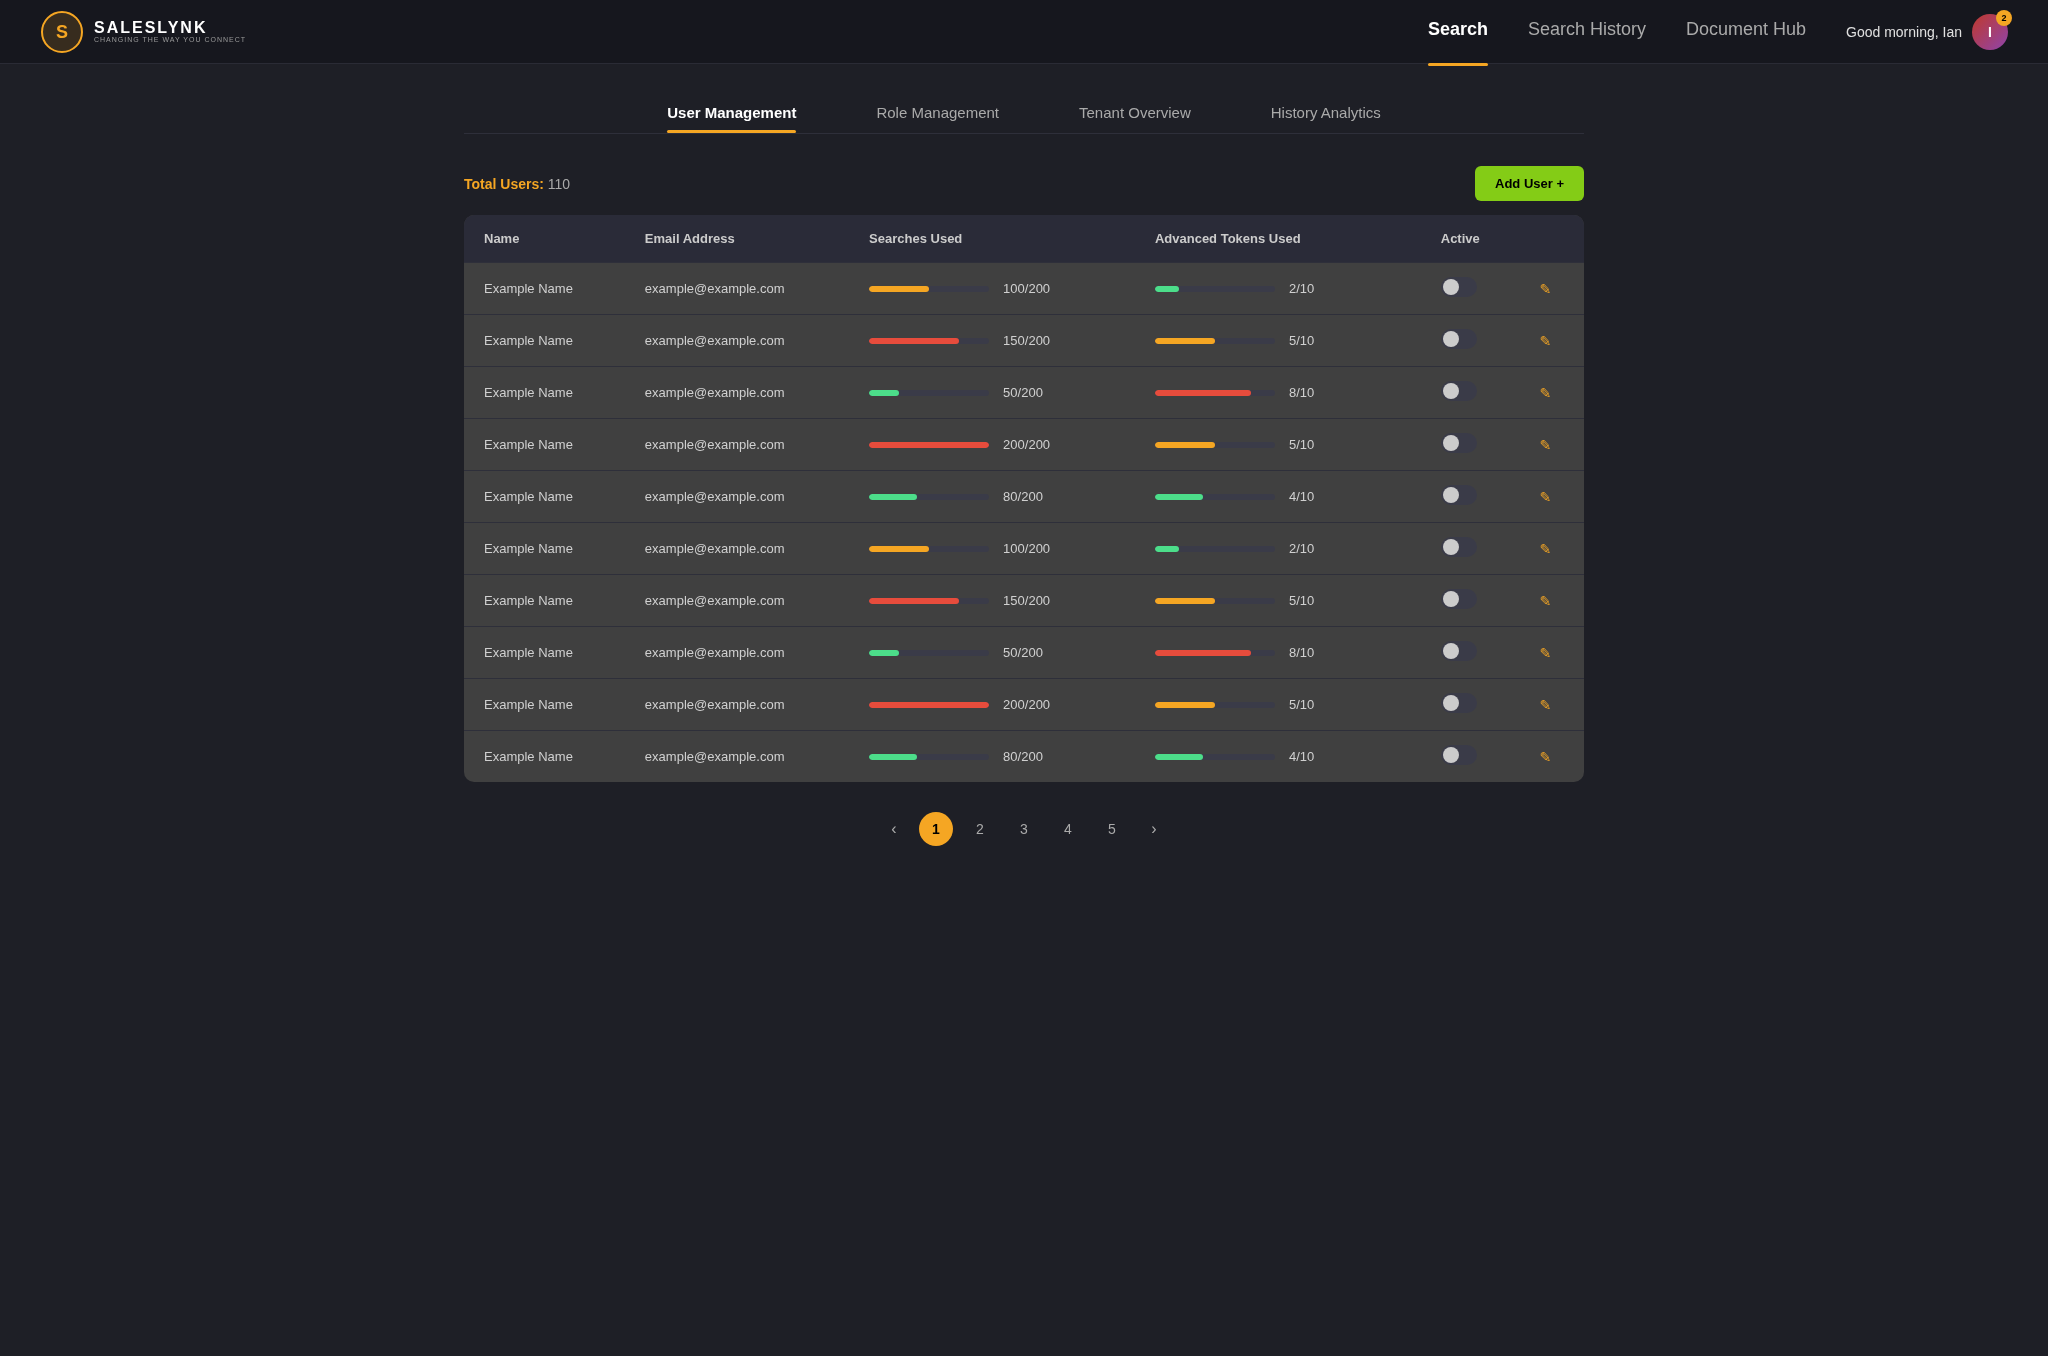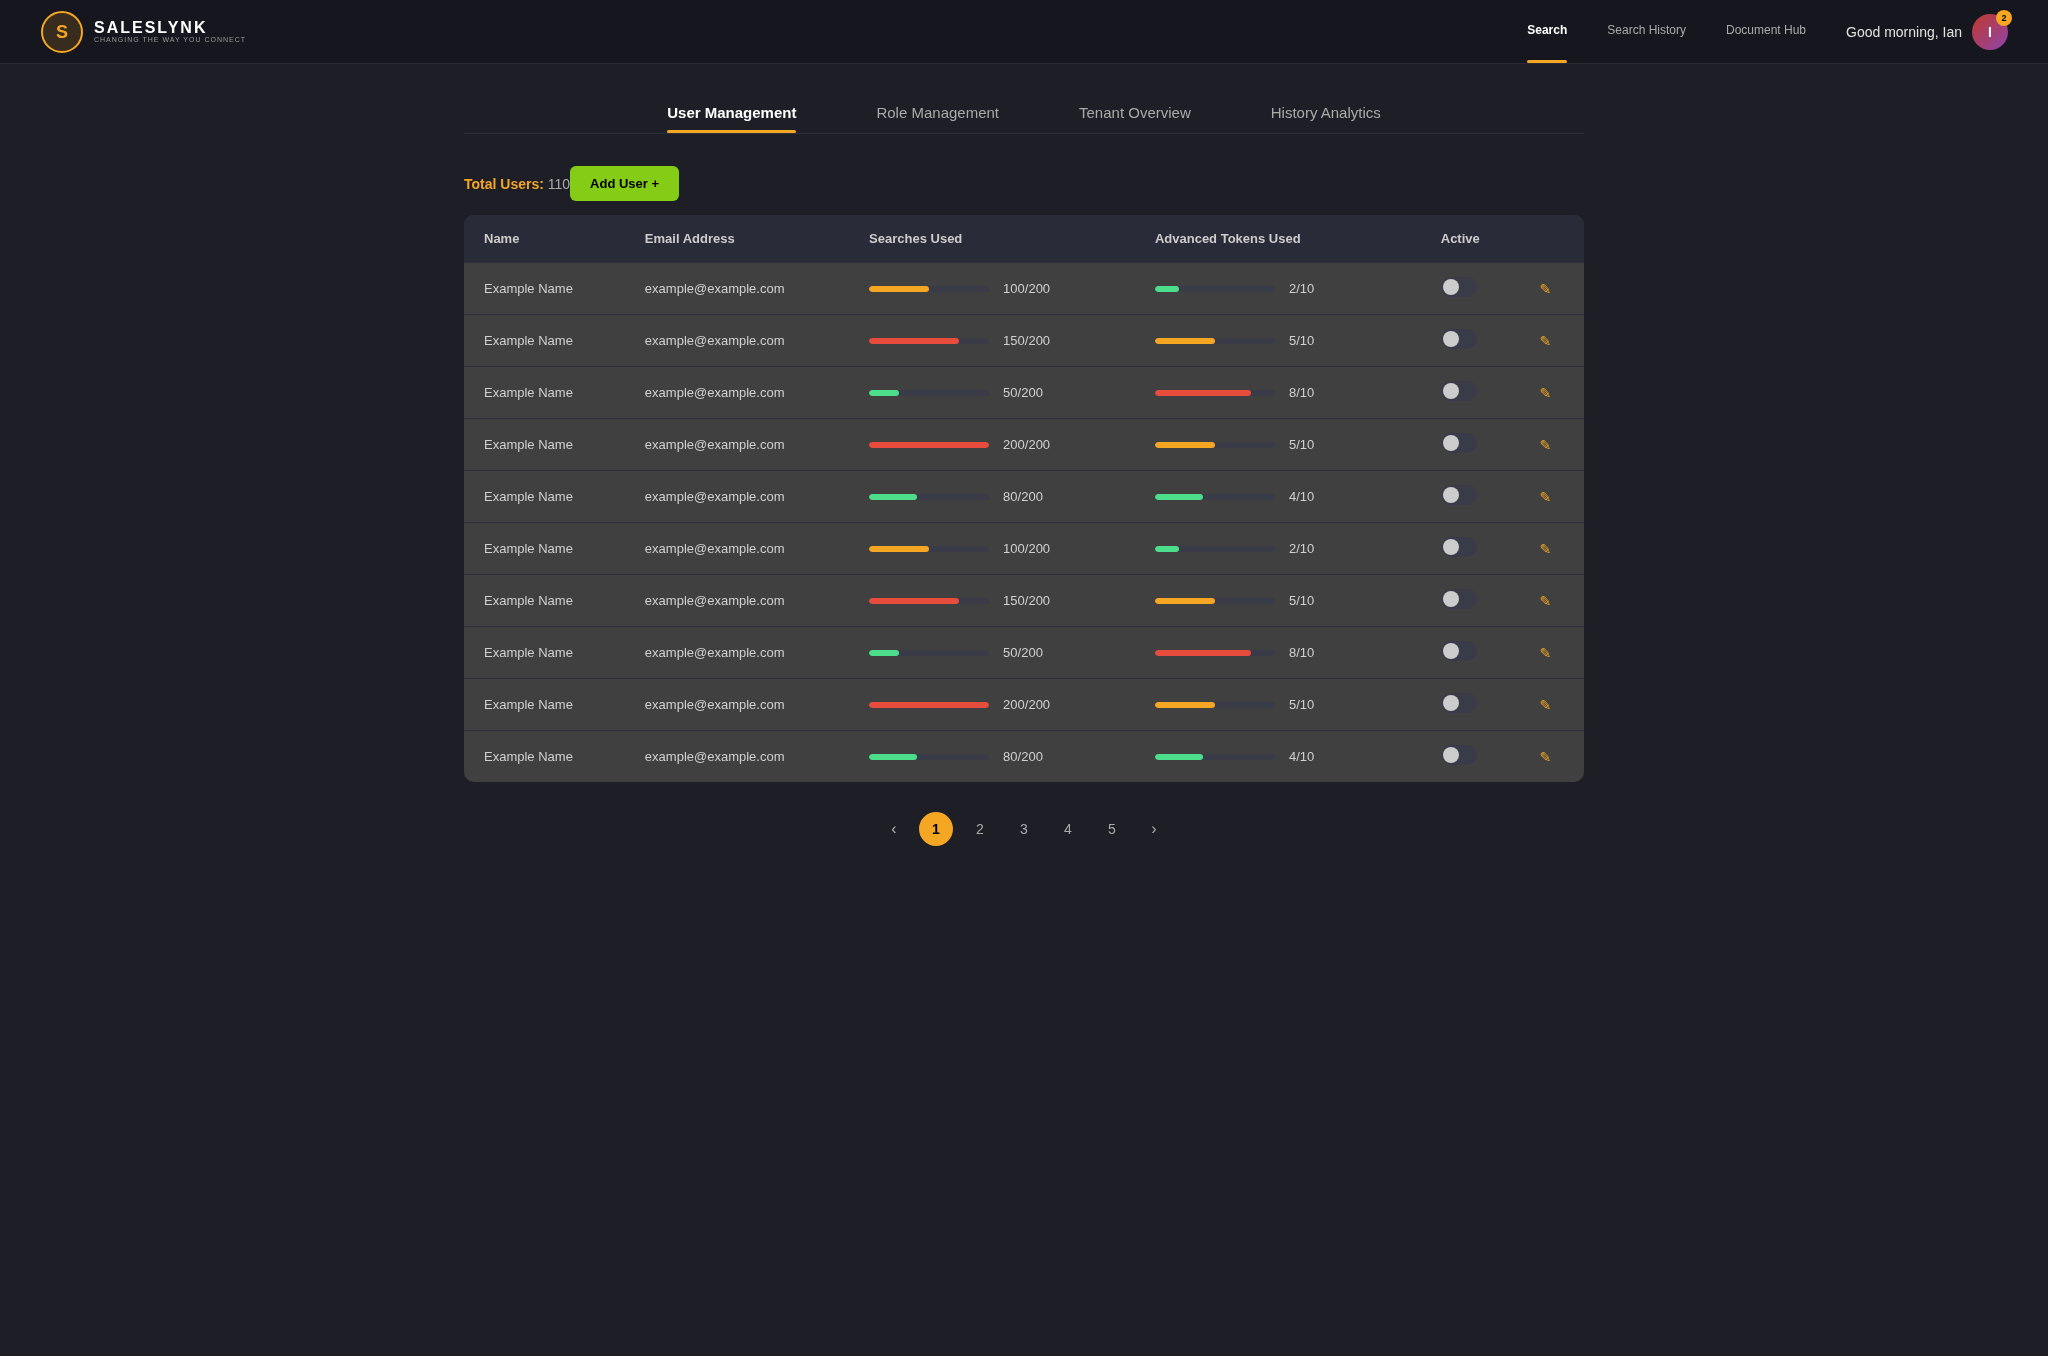--- a/index.html
+++ b/index.html
@@ -44,21 +44,21 @@
       font-size: 7px;
       color: #999;
       letter-spacing: 1px;
     }
     .nav-links {
       display: flex;
       align-items: center;
       gap: 40px;
     }
     .nav-link {
-      font-size: 12px;
+      font-size: 18px;
       color: #aaa;
       text-decoration: none;
       cursor: pointer;
       padding-bottom: 4px;
       position: relative;
     }
     .nav-link.active {
       color: #fff;
       font-weight: 600;
     }
@@ -160,20 +160,21 @@
       right: 0;
       height: 3px;
       background: #f5a623;
       border-radius: 2px;
     }
 
     
     .table-meta {
       display: flex;
       align-items: center;
+      justify-content: space-between;
       margin-bottom: 14px;
     }
     .total-users {
       font-size: 14px;
       color: #aaa;
     }
     .total-users strong {
       color: #f5a623;
       font-weight: 700;
     }

